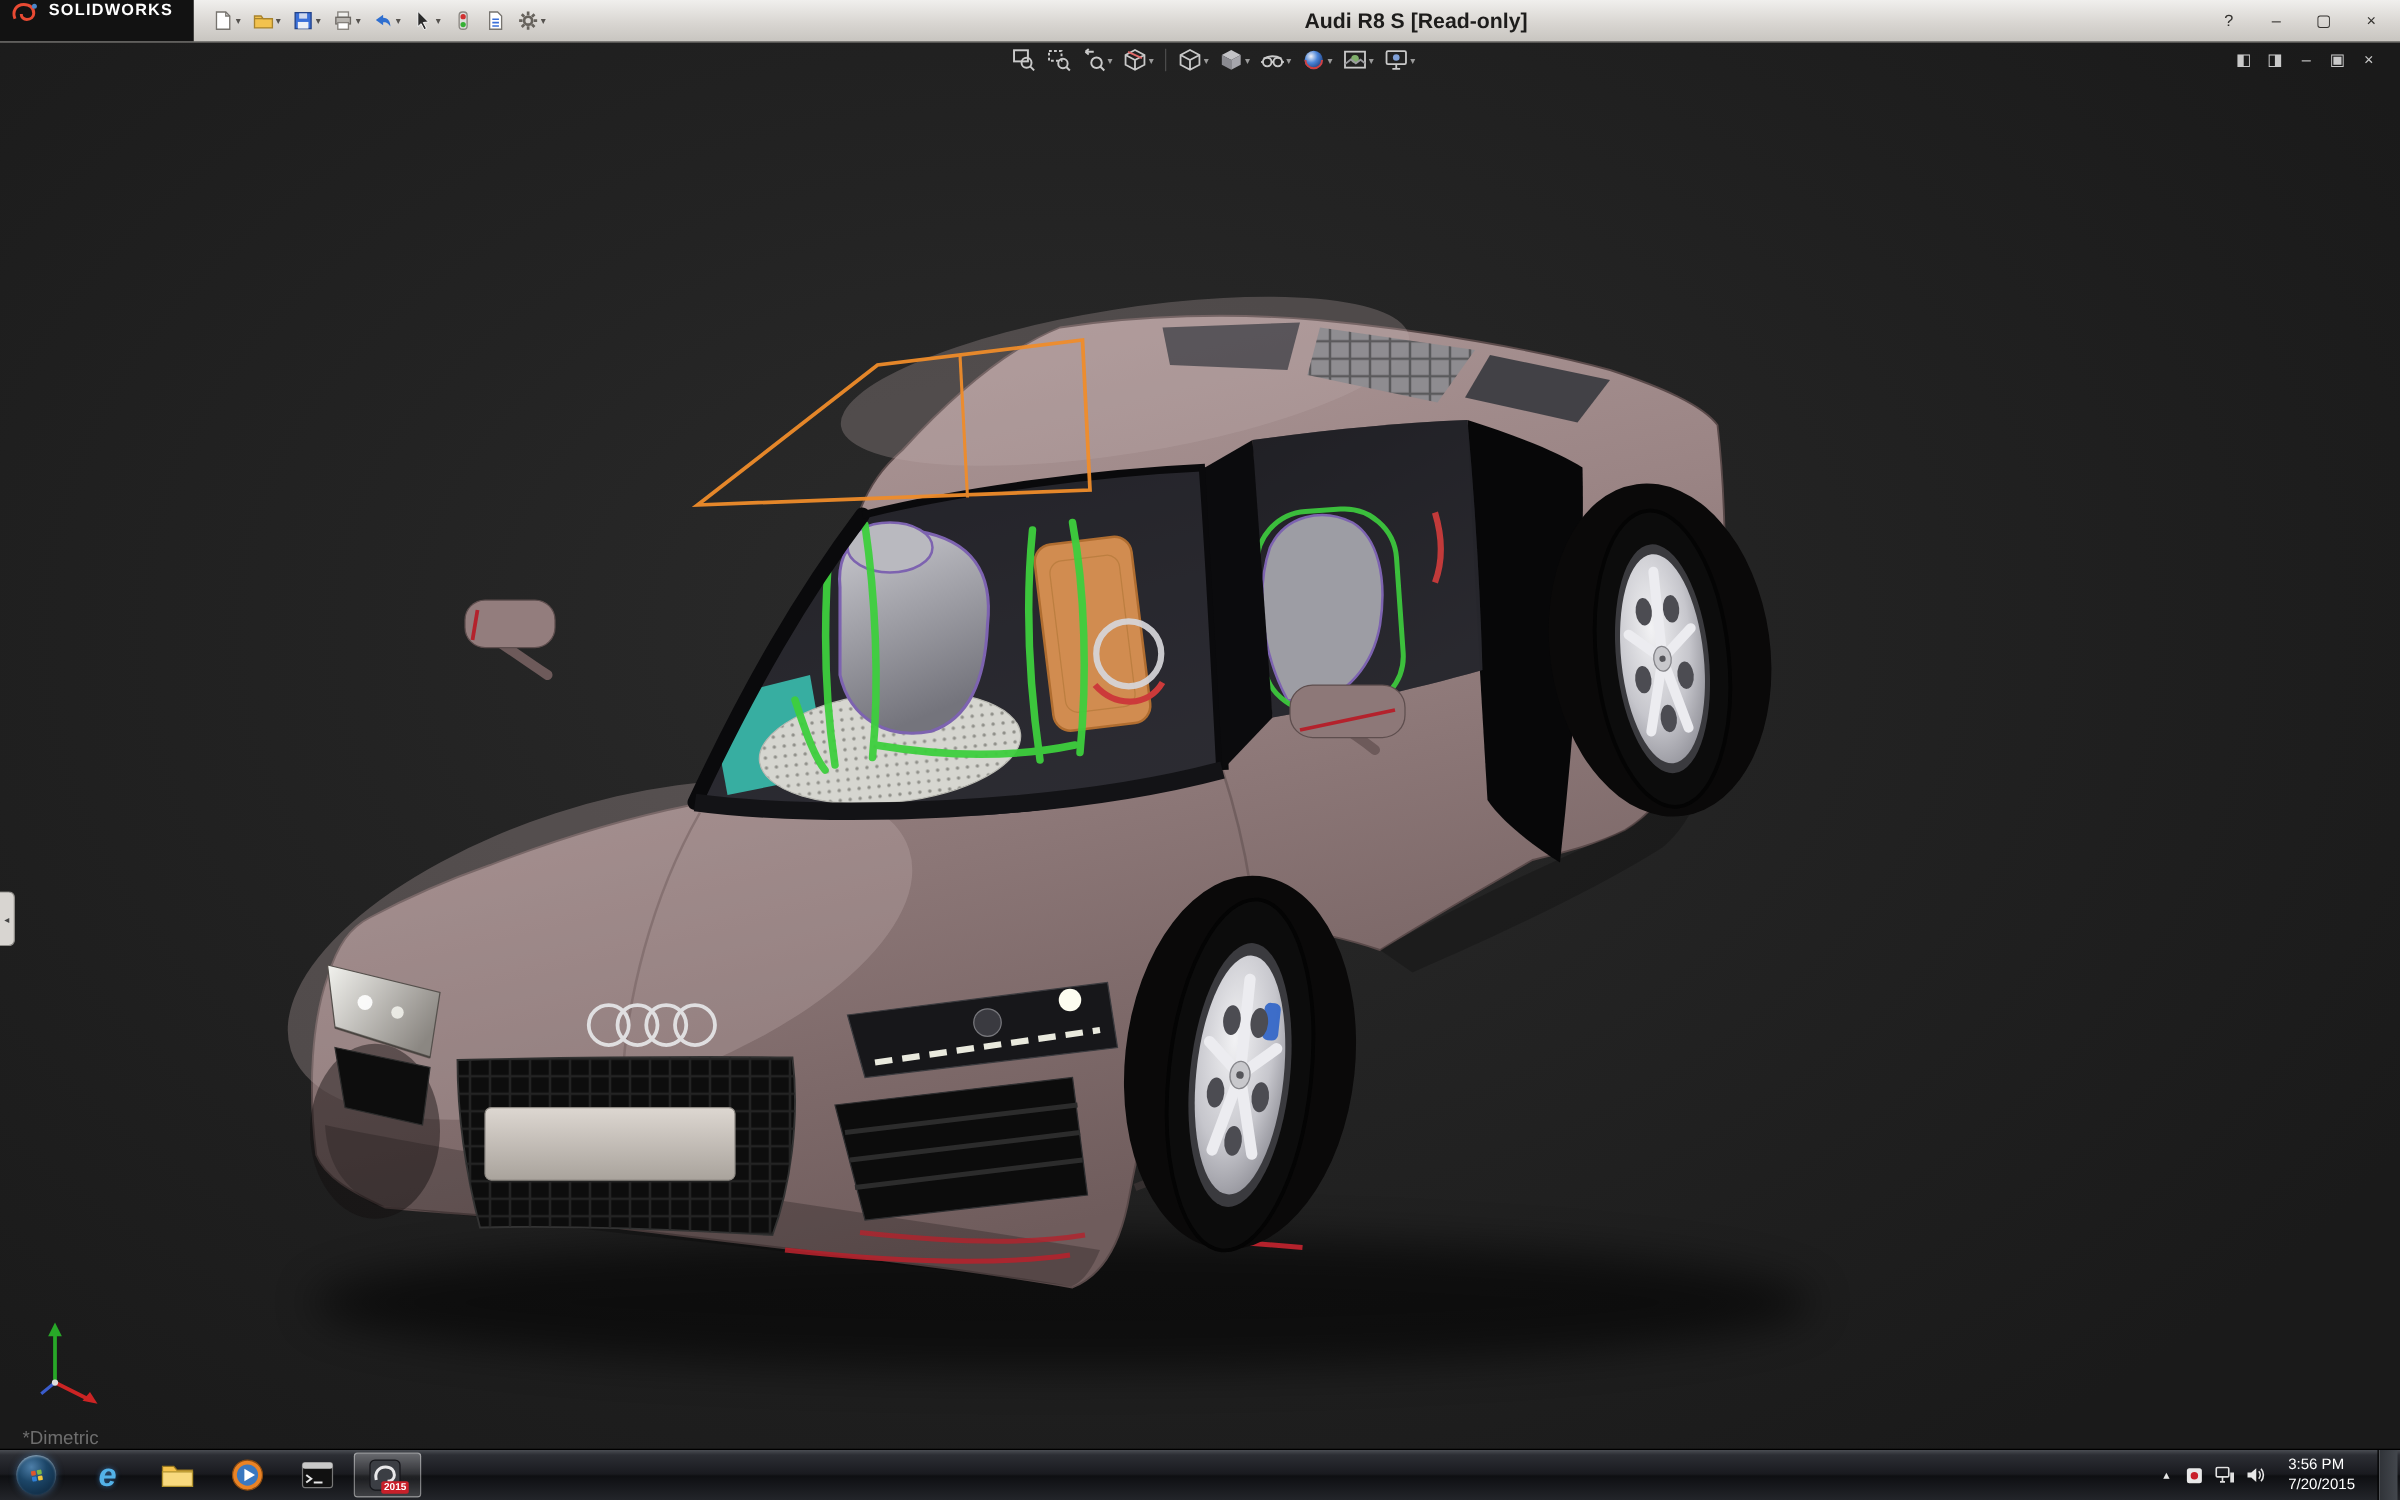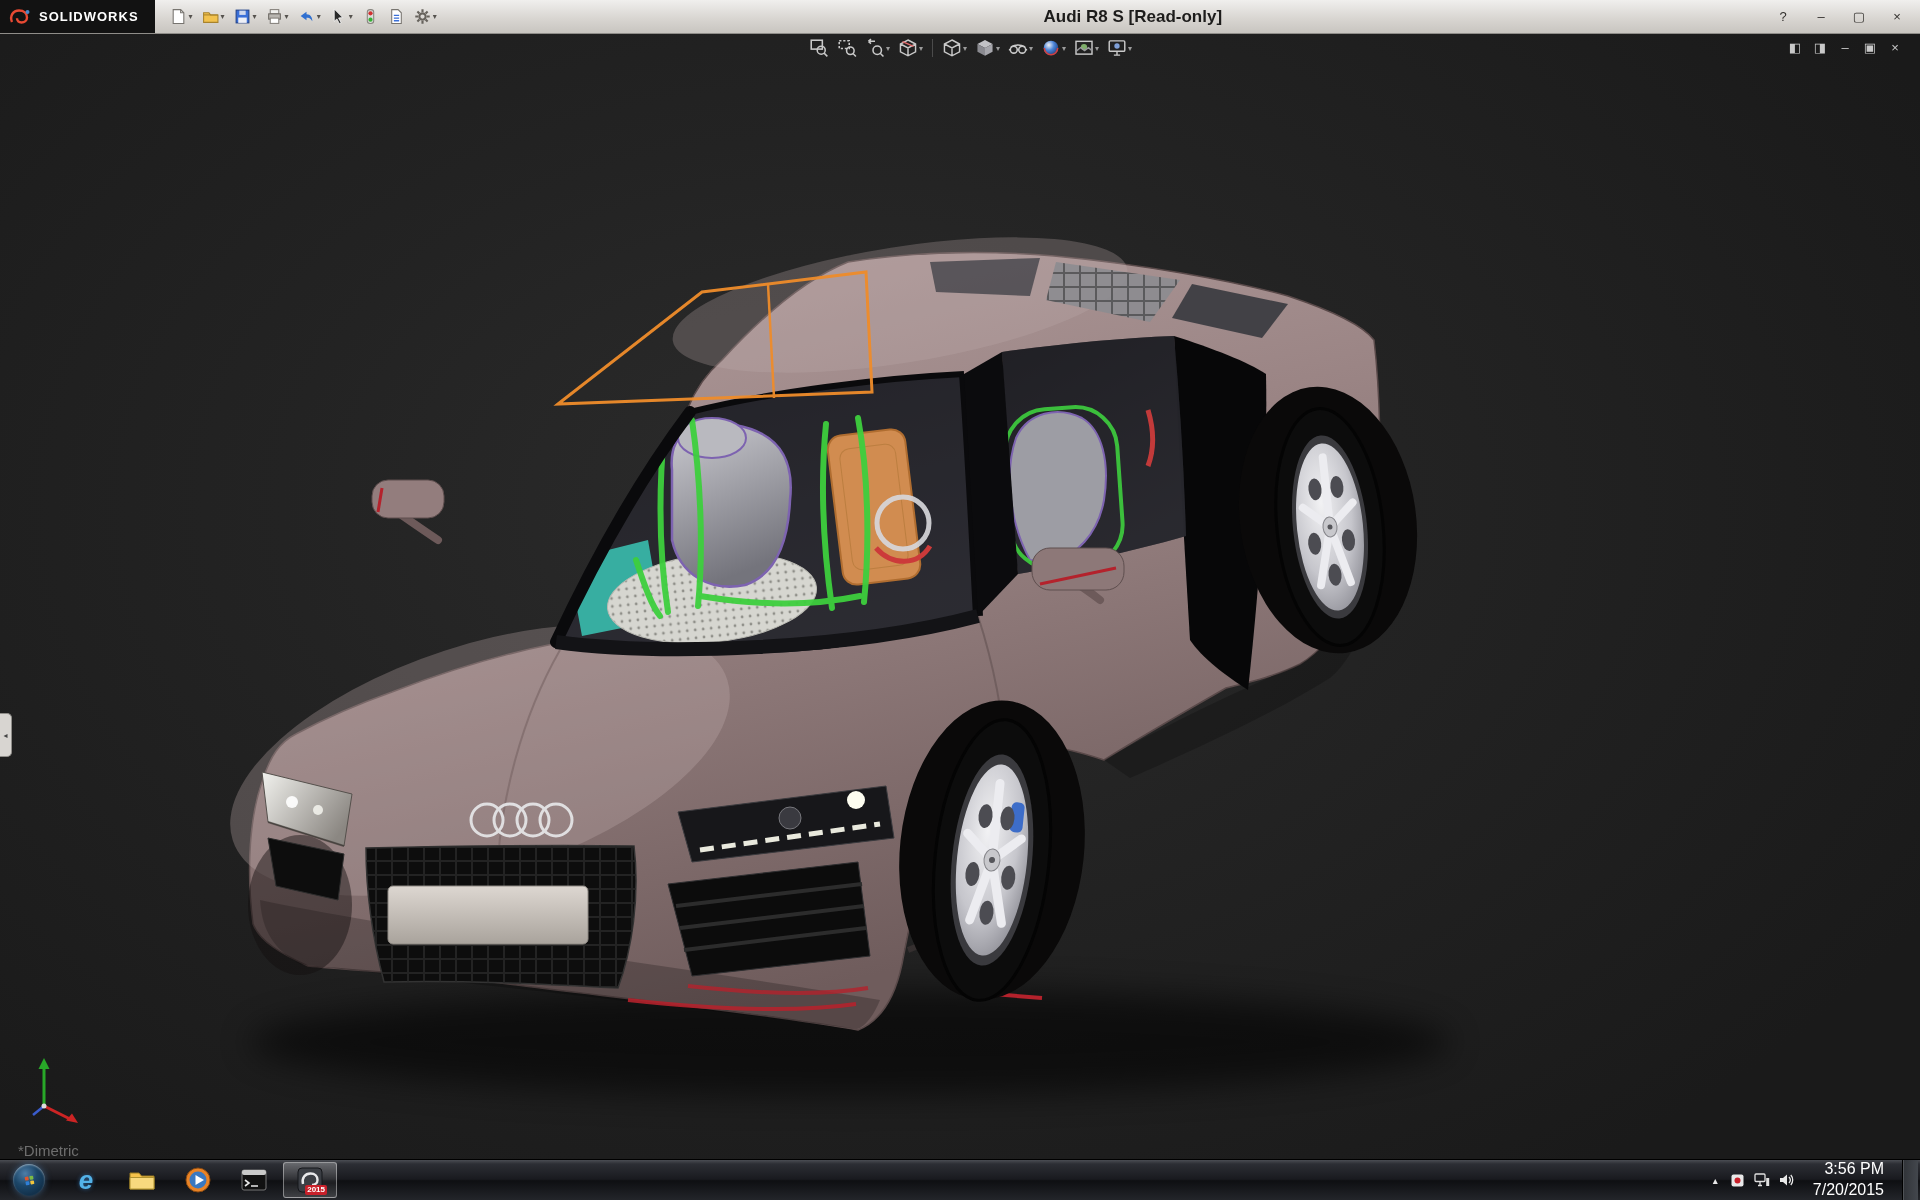--- a/index.html
+++ b/index.html
@@ -3,21 +3,21 @@
 <meta charset="utf-8">
 <style>
   html,body{margin:0;padding:0;background:#000;}
   body{width:1920px;height:1200px;position:relative;overflow:hidden;
        font-family:"Liberation Sans", sans-serif; -webkit-font-smoothing:antialiased;}
 
   
   .titlebar{position:absolute;top:0;left:0;right:0;height:33px;
     background:linear-gradient(#f0efed,#d9d6d2 55%,#c8c5c0);
     border-bottom:1px solid #8f8d89;display:flex;align-items:center;z-index:30;}
-  .logo{height:33px;background:#121212;display:flex;align-items:center;gap:7px;
+  .logo{height:33px;background:#121212;display:flex;gap:7px;
     padding:0 16px 0 8px;}
   .logo-text{color:#fff;font-weight:bold;font-size:13px;letter-spacing:1px;}
   .tb-icons{display:flex;align-items:center;gap:3px;padding-left:12px;}
   .tb-btn{display:flex;align-items:center;height:26px;padding:0 3px;border-radius:3px;cursor:default;}
   .tb-btn svg{width:17px;height:17px;display:block;}
   .caret{font-size:8px;color:#55524e;margin-left:2px;line-height:1;}
   .win-title{position:absolute;left:59%;transform:translateX(-50%);
     font-size:17px;font-weight:bold;color:#1d1c1b;white-space:nowrap;}
   .win-controls{position:absolute;right:6px;top:0;height:33px;display:flex;align-items:center;gap:4px;}
   .wc-btn{min-width:26px;height:20px;display:flex;align-items:center;justify-content:center;
@@ -52,27 +52,27 @@
   .task-item{width:56px;display:flex;align-items:center;justify-content:center;position:relative;}
   .task-item.start{width:58px;}
   .task-item.active{background:linear-gradient(rgba(255,255,255,.28),rgba(255,255,255,.06) 60%,rgba(255,255,255,.14));
     border:1px solid rgba(255,255,255,.4);border-radius:3px;margin:2px 1px;width:52px;}
   .orb{width:32px;height:32px;border-radius:50%;
     background:radial-gradient(circle at 38% 30%, #4d7ea8 0%, #1c4668 40%, #0a1f33 100%);
     box-shadow:inset 0 1px 2px rgba(255,255,255,.5), 0 0 6px rgba(80,140,200,.5);
     display:flex;align-items:center;justify-content:center;}
   .ie-e{color:#53b2e8;font-size:26px;font-weight:bold;font-style:italic;line-height:1;
     text-shadow:0 0 4px rgba(60,140,220,.6);}
-  .sw-ico{position:relative;width:30px;height:30px;display:flex;align-items:center;justify-content:center;}
+  .sw-ico{position:relative;width:30px;height:30px;display:flex;align-items:center;justify-content:flex-start;}
   .sw-badge{position:absolute;right:-2px;bottom:0;background:#c8202a;color:#fff;
     font-size:8px;font-weight:bold;padding:0 2px;border-radius:2px;line-height:1.3;}
   .tray{margin-left:auto;display:flex;align-items:center;gap:9px;padding-right:2px;}
   .tray-caret{color:#e8e8e8;font-size:10px;padding:4px 3px;}
   .tray svg{display:block;}
-  .clock{text-align:right;color:#fff;font-size:16px;line-height:1.3;padding:0 9px;white-space:nowrap;}
+  .clock{text-align:left;color:#fff;font-size:12px;line-height:1.3;padding:0 9px;white-space:nowrap;}
   .show-desktop{width:15px;align-self:stretch;border-left:1px solid #000;
     background:linear-gradient(90deg,#303338,#43474d);box-shadow:inset 1px 0 0 rgba(255,255,255,.15);}
 </style>
 </head>
 <body>
 
 <div class="titlebar">
   <div class="logo">
     <svg width="24" height="20" viewBox="0 0 24 20">
       <path d="M4 15 C1.5 9 5 3.5 11 3.5 C16 3.5 19 6.5 19 10.5 C19 13.5 16.5 15.5 13.5 15.5 C10.8 15.5 9 13.8 9 11.3" stroke="#e84a33" stroke-width="2.4" fill="none"></path>

